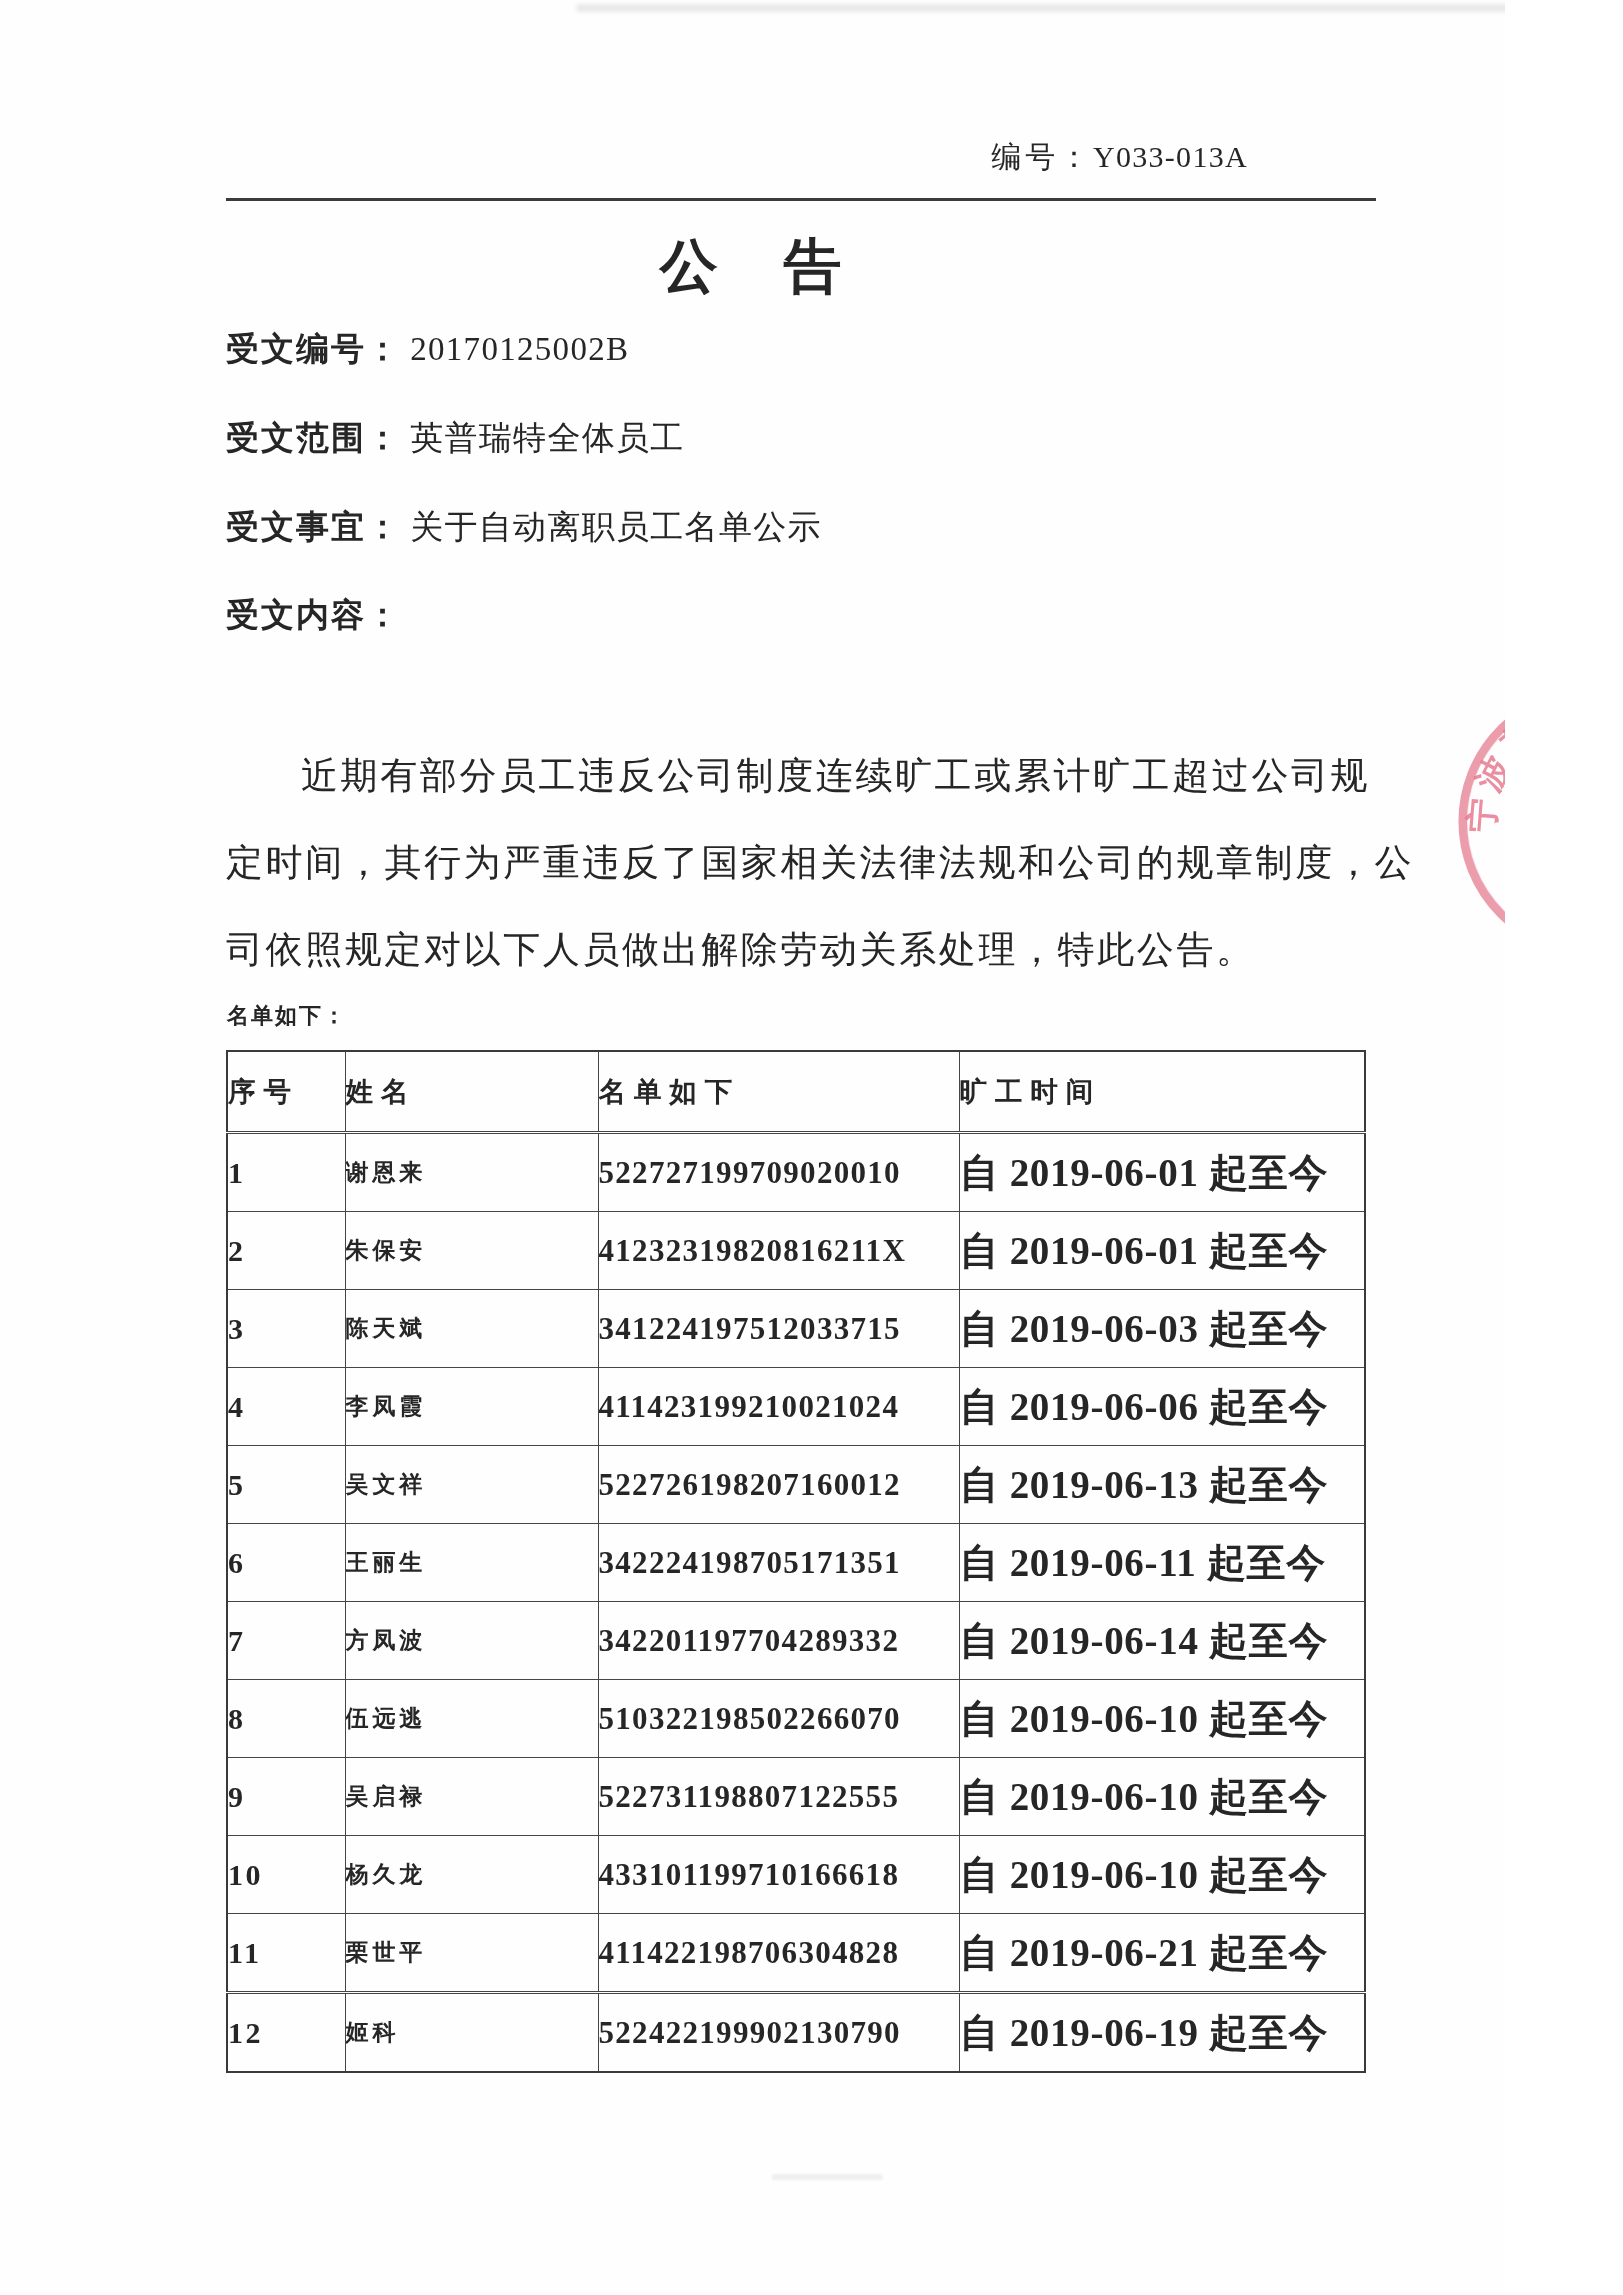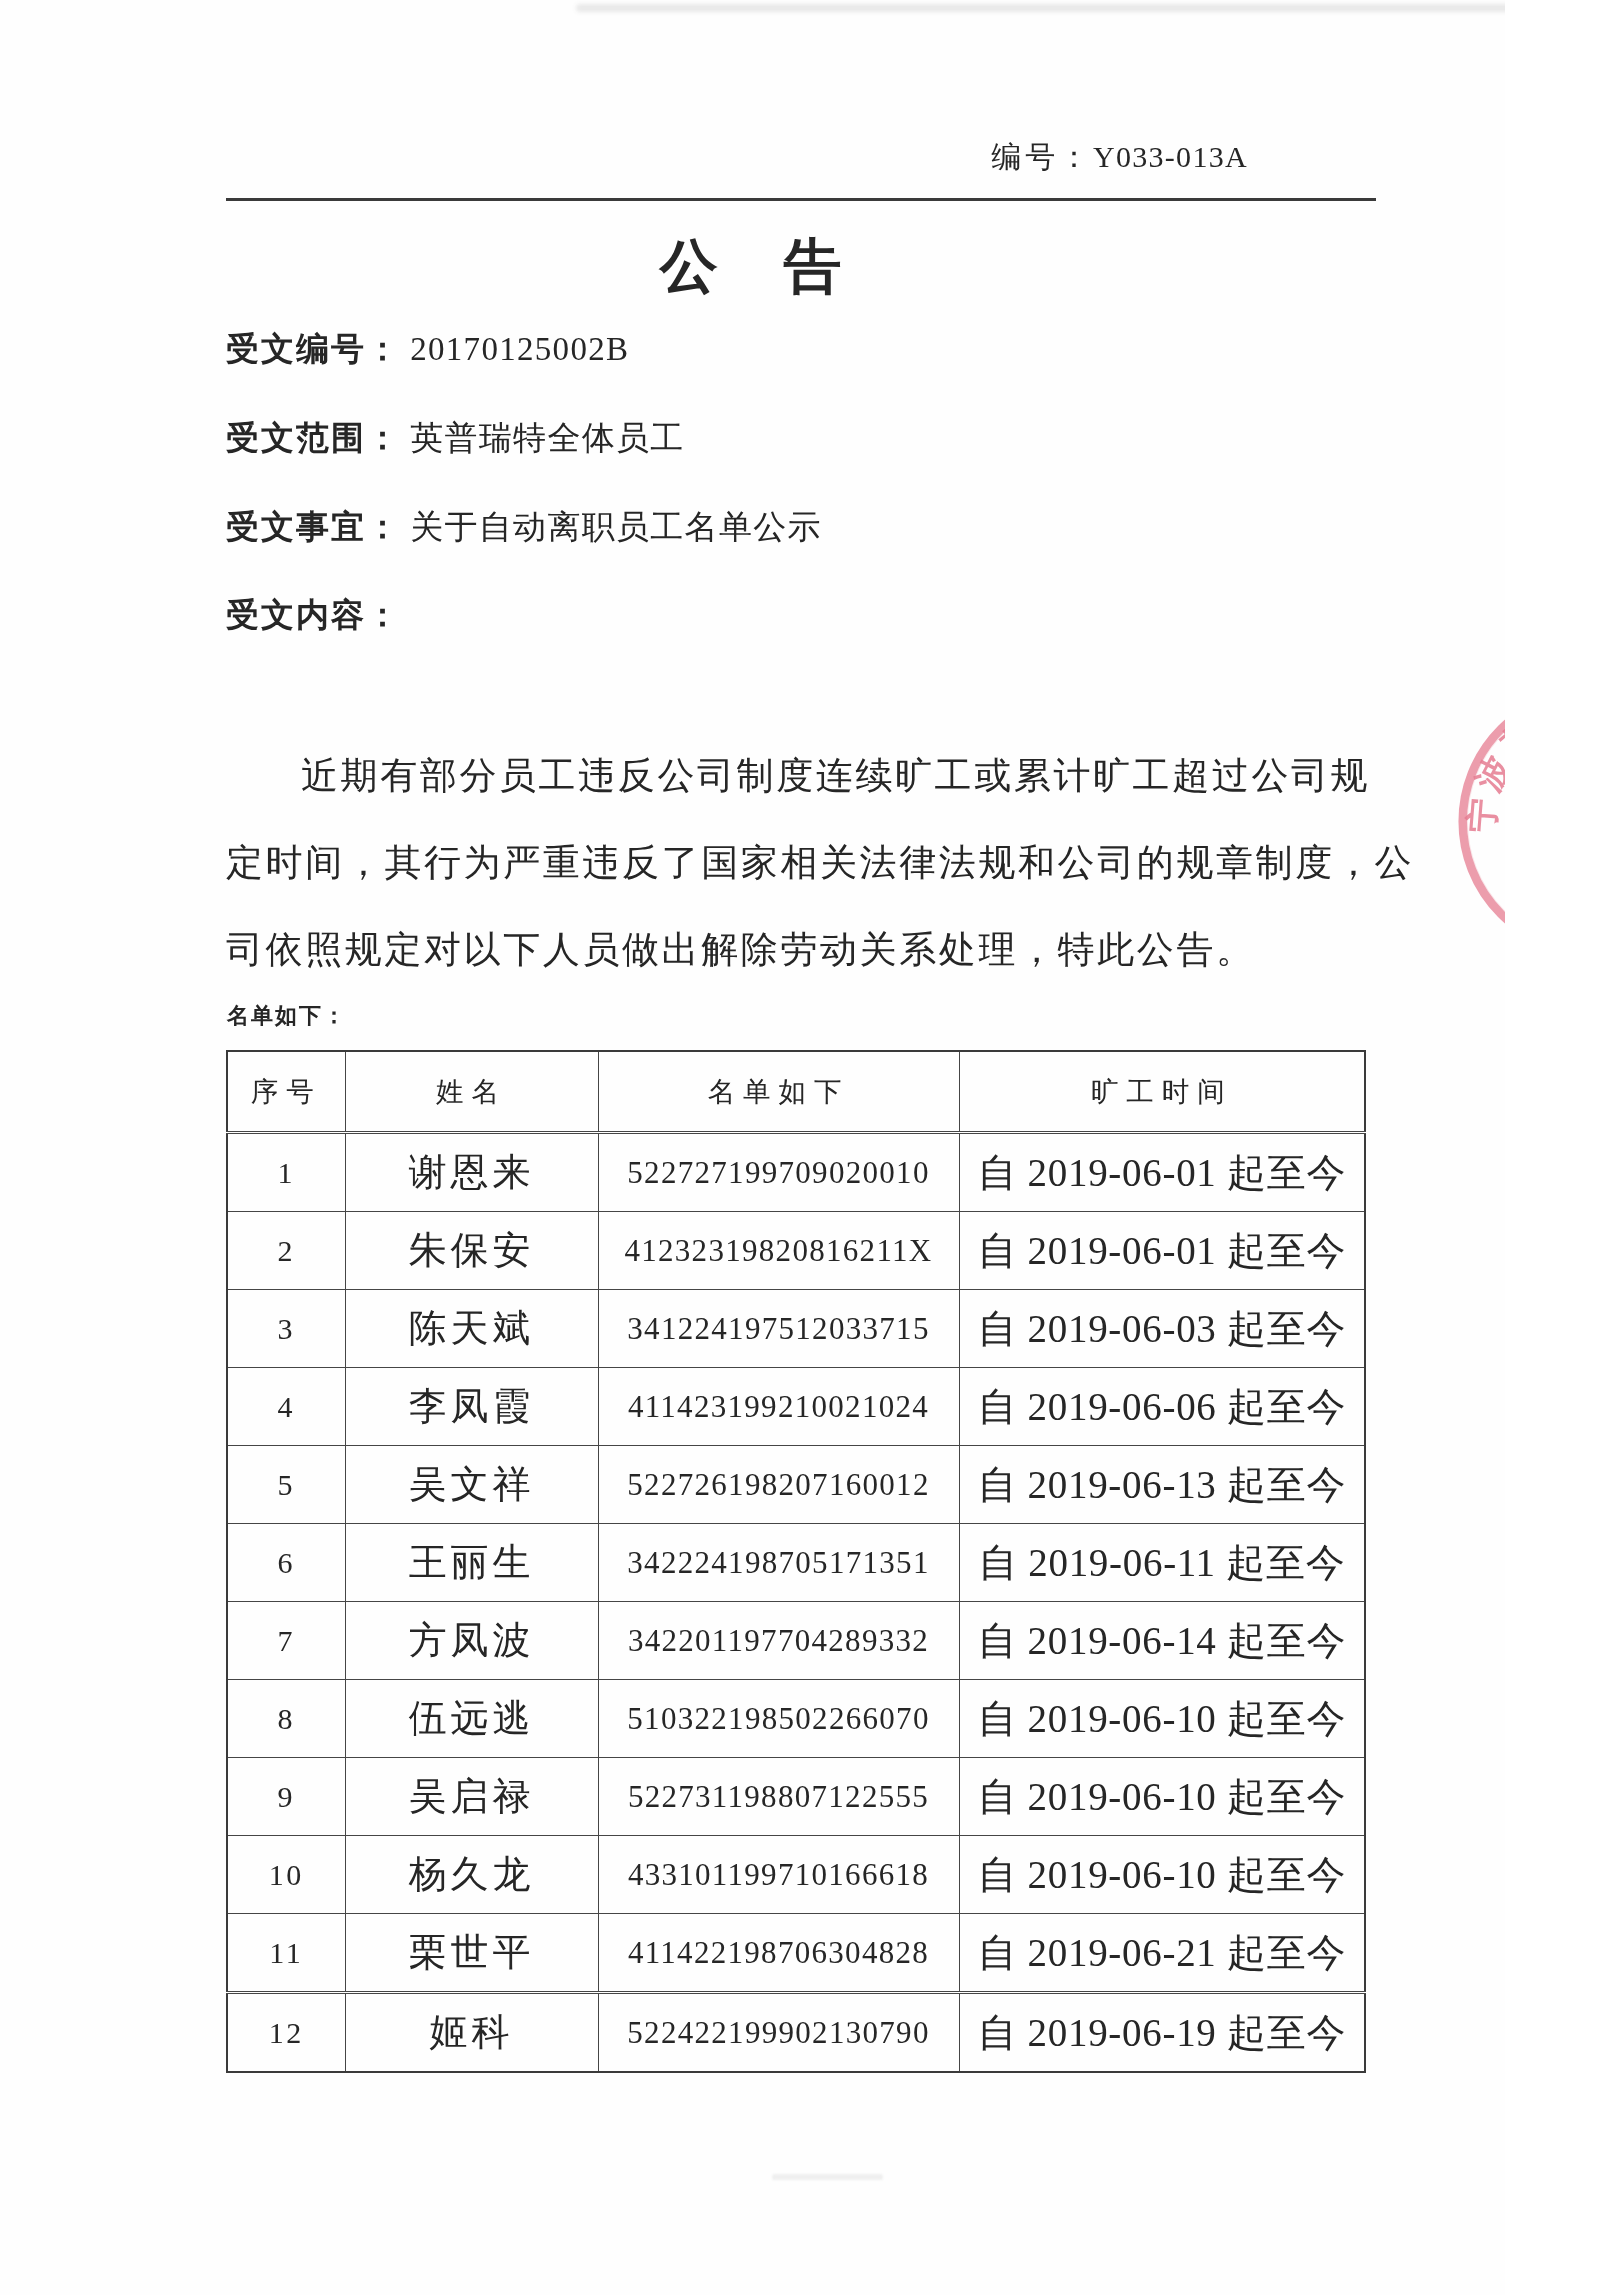--- a/index.html
+++ b/index.html
@@ -24,29 +24,29 @@
   .field .val{margin-left:9.2px;letter-spacing:1.3px;}
   .f1{top:327px;text-align:center;} .f2{top:416px;} .f3{top:505px;} .f4{top:593px;}
   .salutation{position:absolute;left:226px;top:669px;font-size:35px;letter-spacing:1.3px;}
   .para-line{position:absolute;left:226px;width:1172px;font-size:37px;letter-spacing:2.6px;white-space:nowrap;}
   .pl1{top:751px;text-indent:75px;}
   .pl2{top:838px;}
   .pl3{top:925px;}
   .list-label{position:absolute;left:227px;top:1001px;font-size:22px;font-weight:bold;letter-spacing:2px;}
   table.roster{position:absolute;left:226px;top:1050px;width:1139px;
     border-collapse:collapse;table-layout:fixed;border:2.6px solid #3a3a3a;}
-  .roster th,.roster td{border:1.3px solid #454545;text-align:center;vertical-align:middle;
-    font-weight:normal;padding:0;overflow:hidden;}
+  .roster th,.roster td{border:1.3px solid #454545;text-align:left;vertical-align:middle;
+    font-weight:bold;padding:0;overflow:hidden;}
   .roster th{height:79px;font-size:27.5px;letter-spacing:7.9px;}
   .roster td{height:77px;}
   .roster thead th{border-bottom:3.9px double #454545;}
   .roster tbody tr:last-child td{border-top:3.9px double #454545;}
   .col-seq{width:118px;} .col-name{width:253px;} .col-id{width:361px;} .col-period{width:406px;}
   td.seq{font-size:30px;letter-spacing:2.6px;}
-  td.name{font-size:38px;letter-spacing:3.9px;margin-left:20px;}
+  td.name{font-size:23px;letter-spacing:3.9px;margin-left:20px;}
   td.idnum{font-size:31px;letter-spacing:1.3px;}
   td.period{font-size:39px;letter-spacing:0.7px;}
   .stamp{position:absolute;left:1430px;top:658px;width:327px;height:327px;opacity:.82;}
 </style>
 </head>
 <body>
 
 <div class="page">
 
   <div class="smudge-top"></div>

